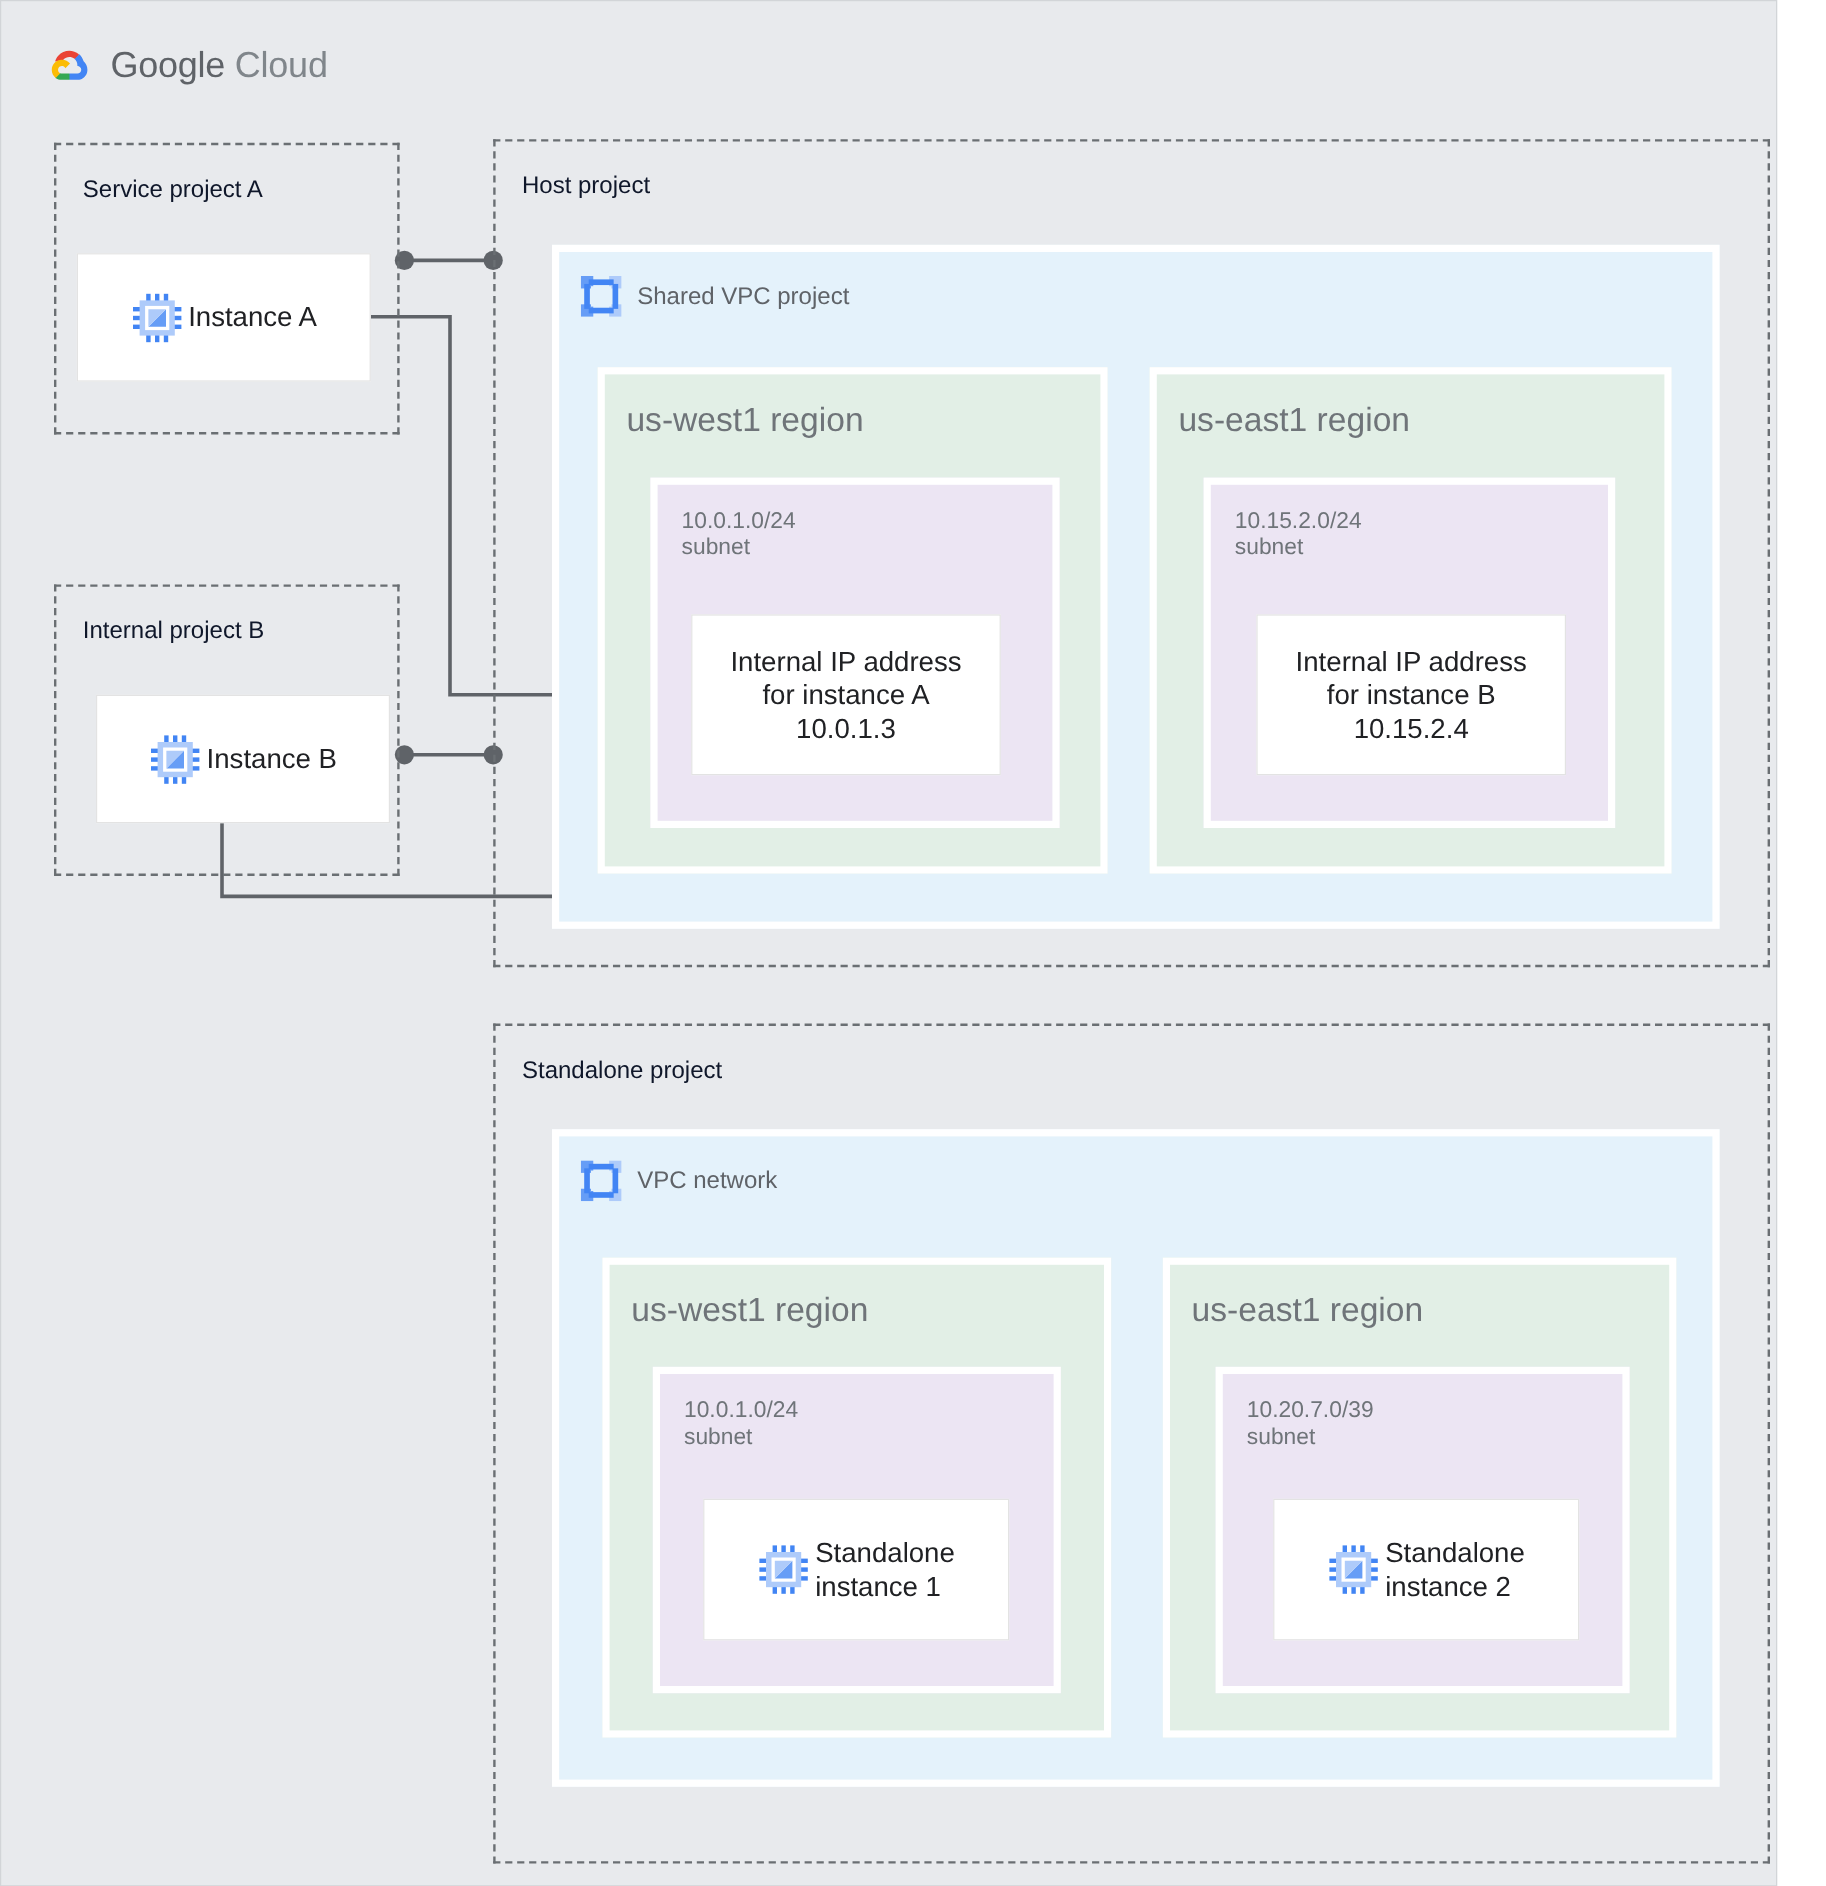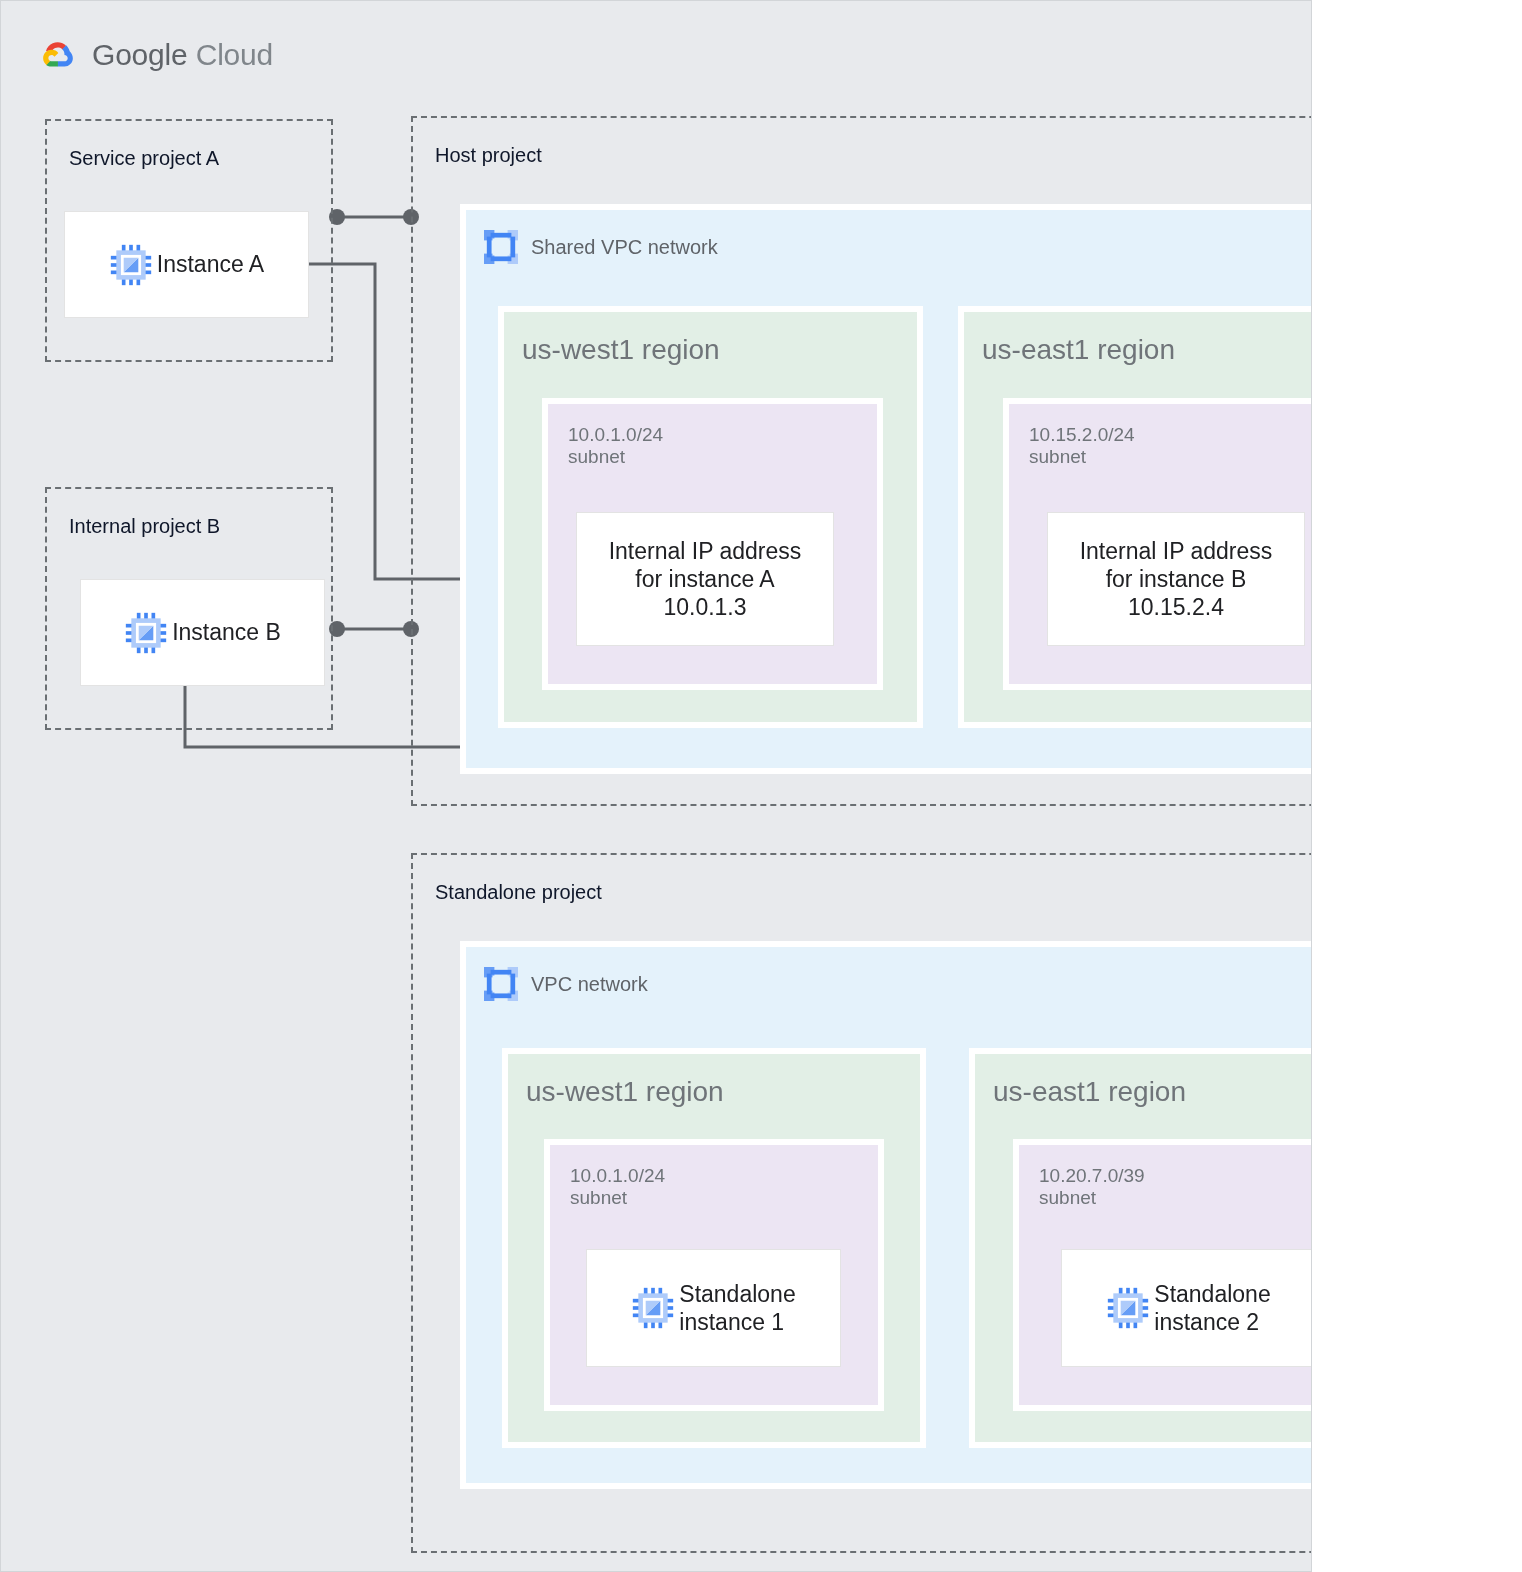--- a/index.html
+++ b/index.html
@@ -3,21 +3,21 @@
 <meta charset="utf-8">
 <style>
   * { box-sizing: border-box; }
   html, body {
     margin: 0; padding: 0;
     background: #ffffff;
     font-family: "Liberation Sans", sans-serif;
   }
   #canvas {
     position: relative;
-    width: 1312px;
+    width: 1481px;
     height: 1572px;
     background: #e8eaed;
     border: 1px solid #d2d5d8;
     overflow: hidden;
   }
 
   
   #gc-logo {
     position: absolute;
     left: 34px; top: 36px;
@@ -209,21 +209,21 @@
         <rect x="0" y="0" width="11" height="11" fill="#669df6"></rect>
         <rect x="25" y="0" width="11" height="11" fill="#aecbfa"></rect>
         <rect x="0" y="25" width="11" height="11" fill="#669df6"></rect>
         <rect x="25" y="25" width="11" height="11" fill="#aecbfa"></rect>
         <rect x="7" y="3" width="22" height="5" fill="#4285f4"></rect>
         <rect x="7" y="28" width="22" height="5" fill="#4285f4"></rect>
         <rect x="3" y="7" width="5" height="22" fill="#4285f4"></rect>
         <rect x="28" y="7" width="5" height="22" fill="#4285f4"></rect>
         <rect x="9" y="9" width="18" height="18" fill="#e4f2fb"></rect>
       </svg>
-      <div class="vpc-title">Shared VPC network</div>
+      <div class="vpc-title">Shared VPC project</div>
     </div>
   </div>
 
   <div class="region" style="left:497px; top:305px; width:425px; height:422px;">
     <div class="region-label">us-west1 region</div>
   </div>
   <div class="subnet" style="left:541px; top:397px; width:341px; height:292px;">
     <div class="subnet-label">10.0.1.0/24
 subnet</div>
   </div>

